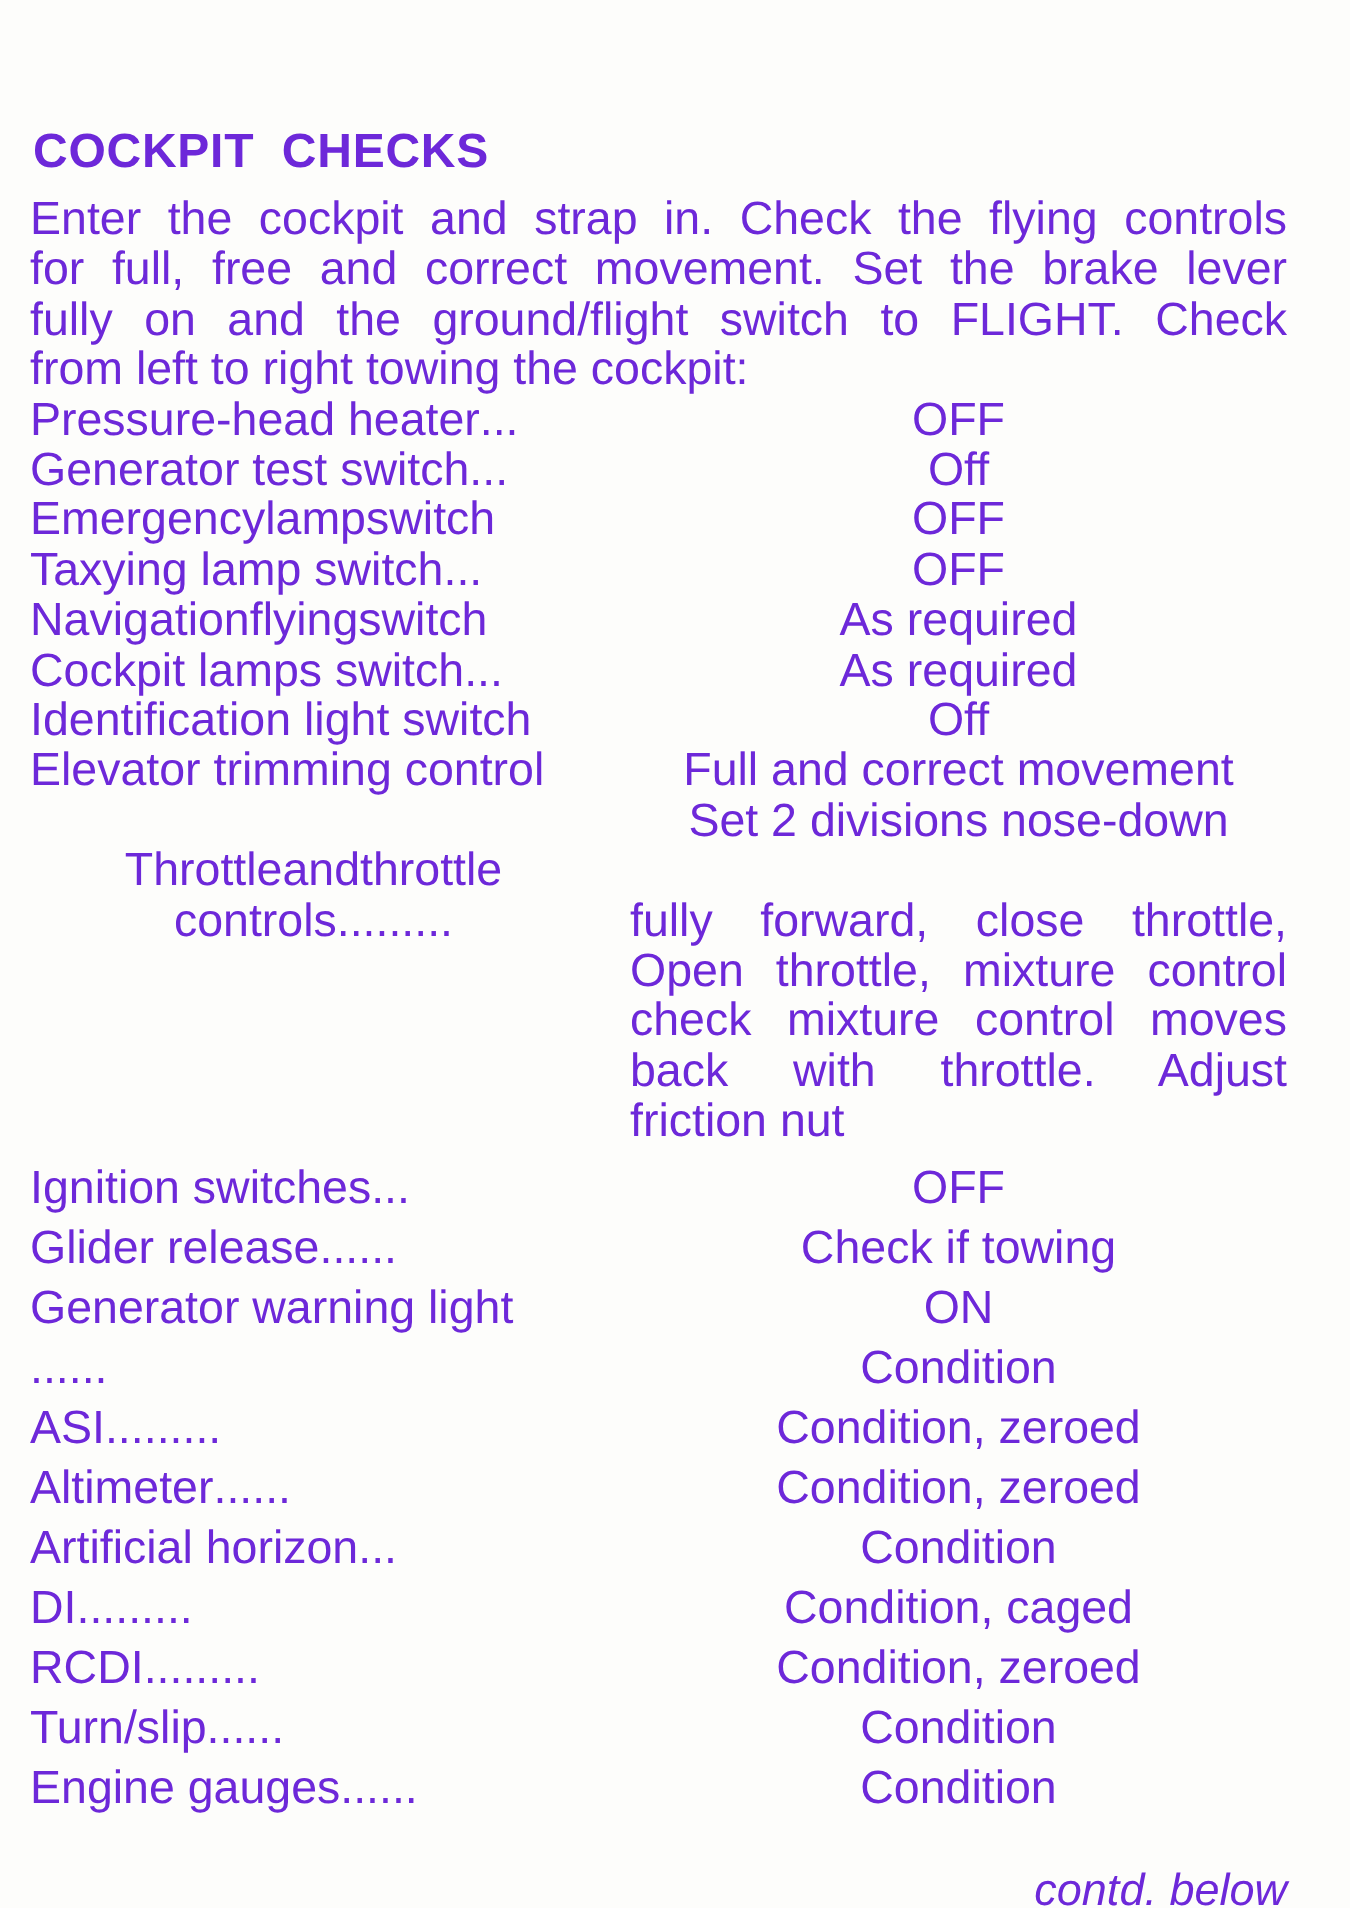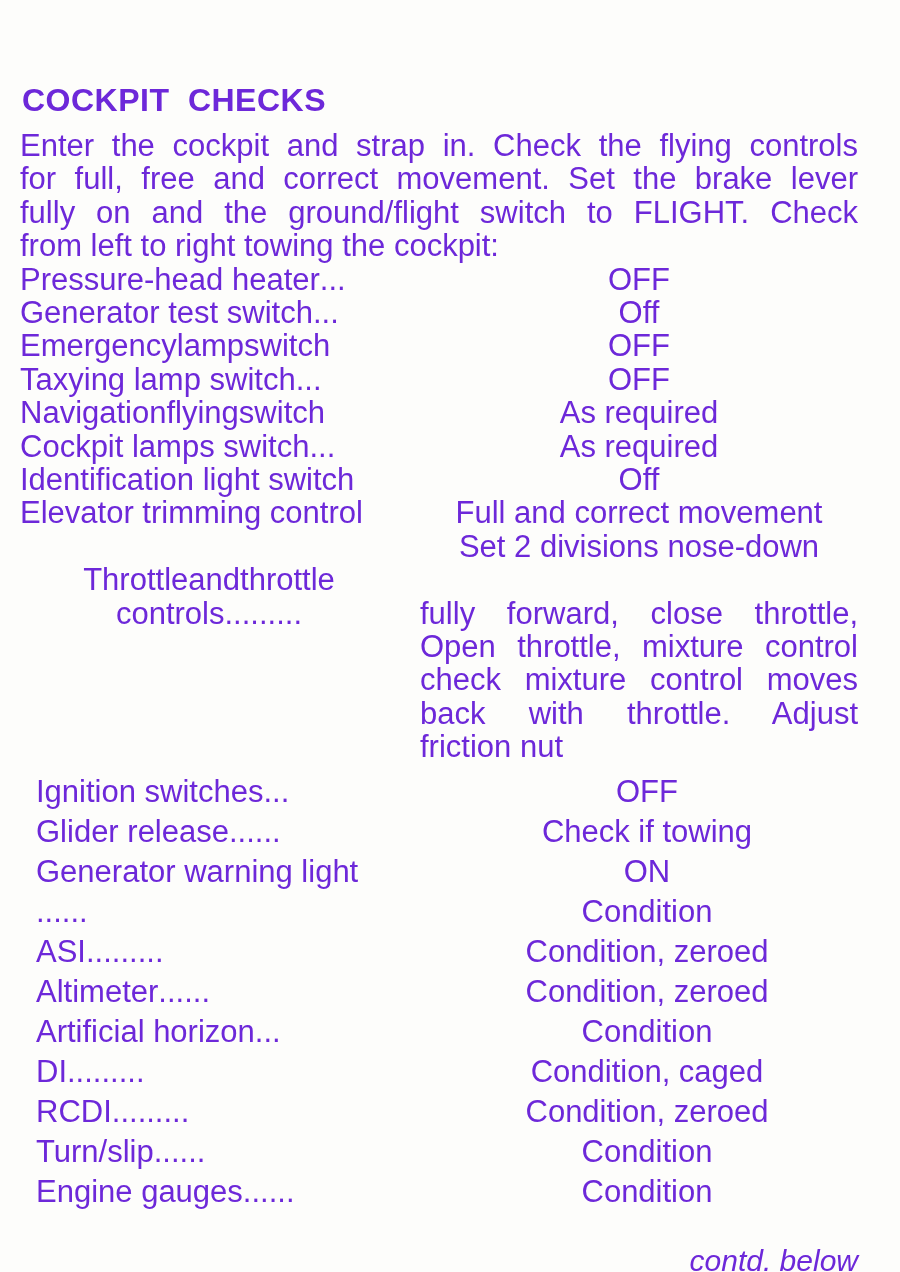--- a/index.html
+++ b/index.html
@@ -22,21 +22,21 @@
   .lbl{
     width:378px;flex:none;margin-right:22px;
     display:flex;justify-content:flex-start;
   }
   .lbl span{white-space:nowrap;}
   .lbl-stack{width:378px;flex:none;margin-right:22px;display:block;}
   .lbl-line{display:flex;justify-content:center;}
   .val{flex:1;text-align:center;}
   .val-block{flex:1;padding-top:33.4px;}
   .val-just{text-align:justify;text-align-last:justify;}
-  .block-lower{margin-top:8px;margin-left:16px;}
+  .block-lower{margin-top:8px;}
   .contd{
     margin-top:32px;text-align:right;font-style:italic;
     font-size:30px;line-height:34px;padding-right:0;
   }
 </style>
 </head>
 <body>
 
 <div class="page">
 

